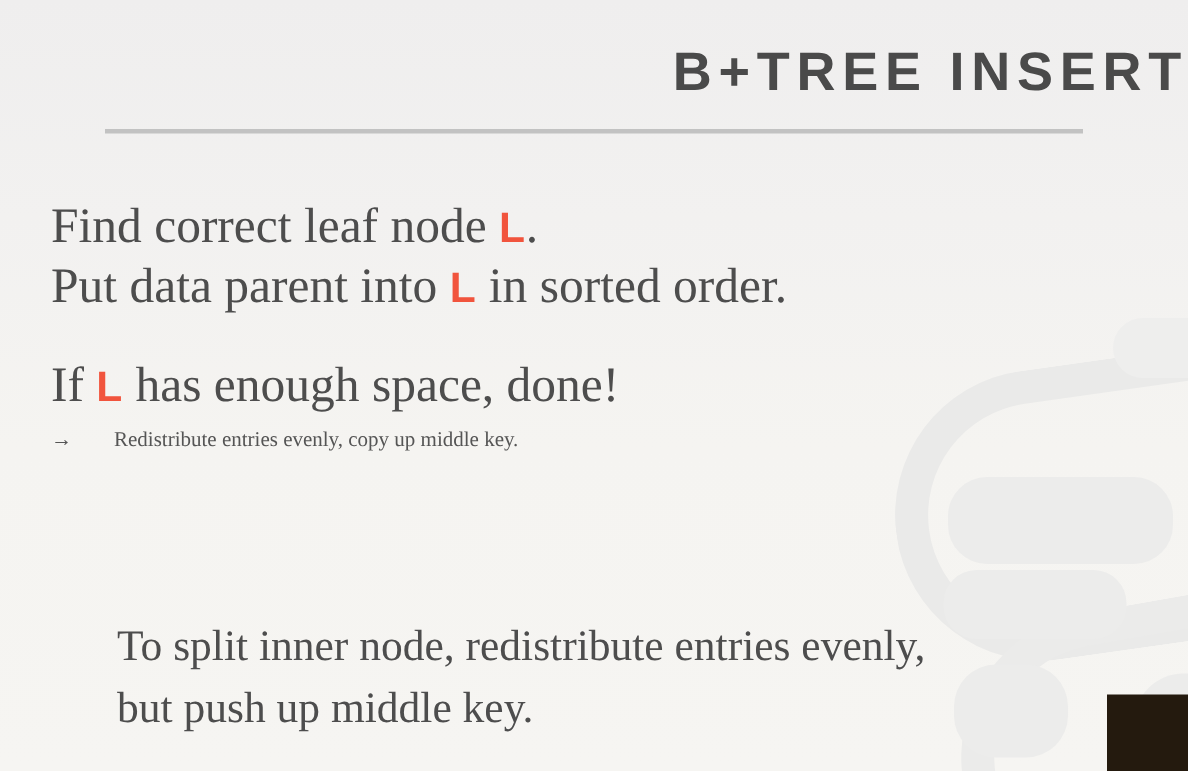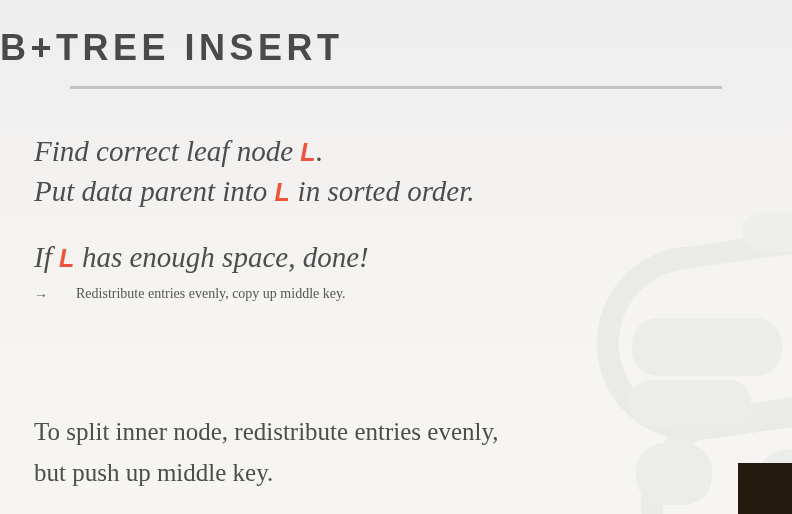--- a/index.html
+++ b/index.html
@@ -92,21 +92,21 @@
     border-radius: 20px;
     background: #eeeeed;
   }
 
   
   .title {
     position: absolute;
     top: 27px;
     left: 0;
     width: 792px;
-    text-align: left;
+    text-align: right;
     font-family: "Liberation Sans", sans-serif;
     font-weight: 700;
     font-size: 36px;
     letter-spacing: 4.5px;
     color: #4a4a4a;
     white-space: nowrap;
   }
 
   .rule {
     position: absolute;
@@ -119,25 +119,24 @@
 
   
   .body-block {
     position: absolute;
     top: 132px;
     left: 34px;
     width: 740px;
     color: #4d4d4d;
   }
   .line {
-    font-size: 29px;
+    font-size: 33px;
     line-height: 39px;
     white-space: nowrap;
     color: #4d4d4d;
-    font-style: italic;
   }
   .line.gap-before {
     margin-top: 26px;
   }
   .subline {
     font-size: 14px;
     line-height: 32px;
     white-space: nowrap;
     color: #555555;
   }
@@ -146,24 +145,25 @@
     width: 42px;
     color: #555555;
   }
   .tail-block {
     position: absolute;
     top: 411px;
     left: 34px;
     width: 740px;
   }
   .tail-line {
-    font-size: 25px;
+    font-size: 29px;
     line-height: 41px;
     white-space: nowrap;
     color: #4d4d4d;
+    margin-left: 44px;
   }
 
   .hl {
     color: #f1543d;
     font-family: "Liberation Sans", sans-serif;
     font-weight: 700;
     font-size: 0.86em;
     letter-spacing: 0.5px;
   }
   .subline .hl {

